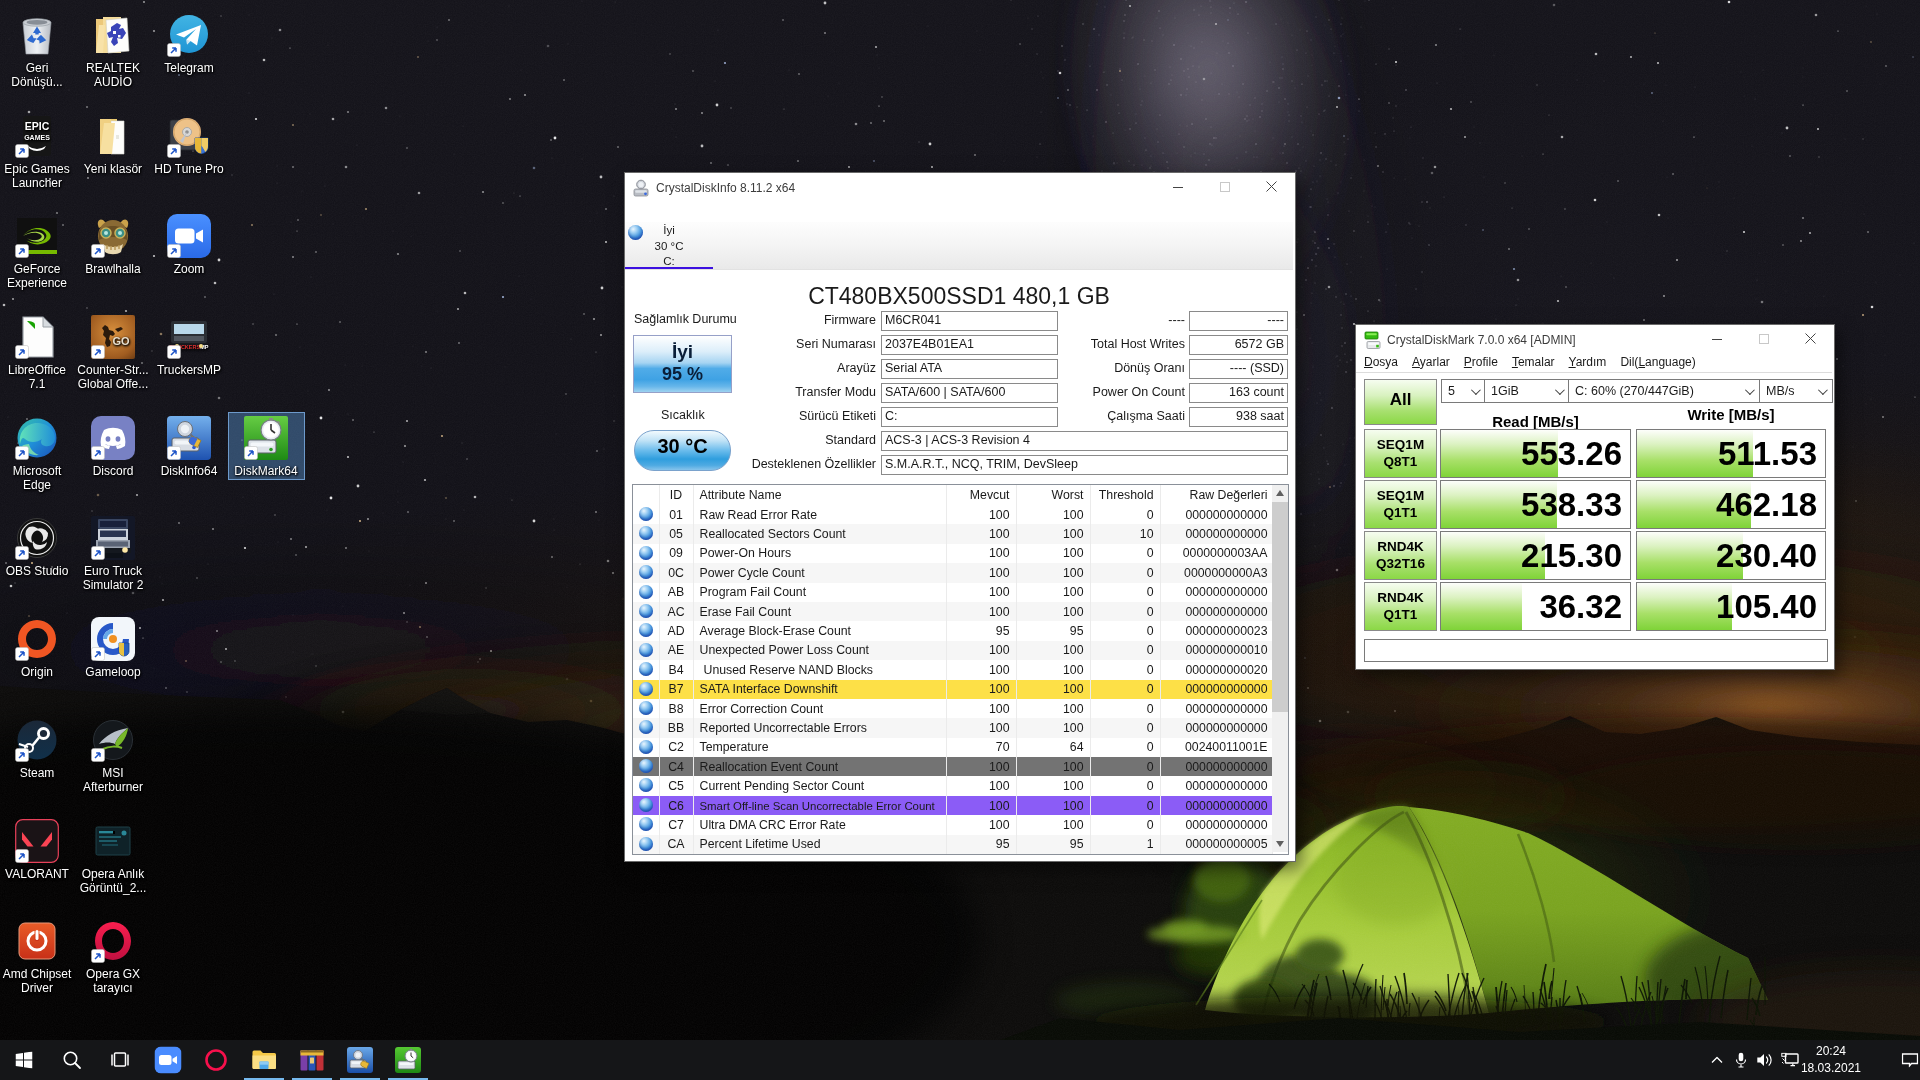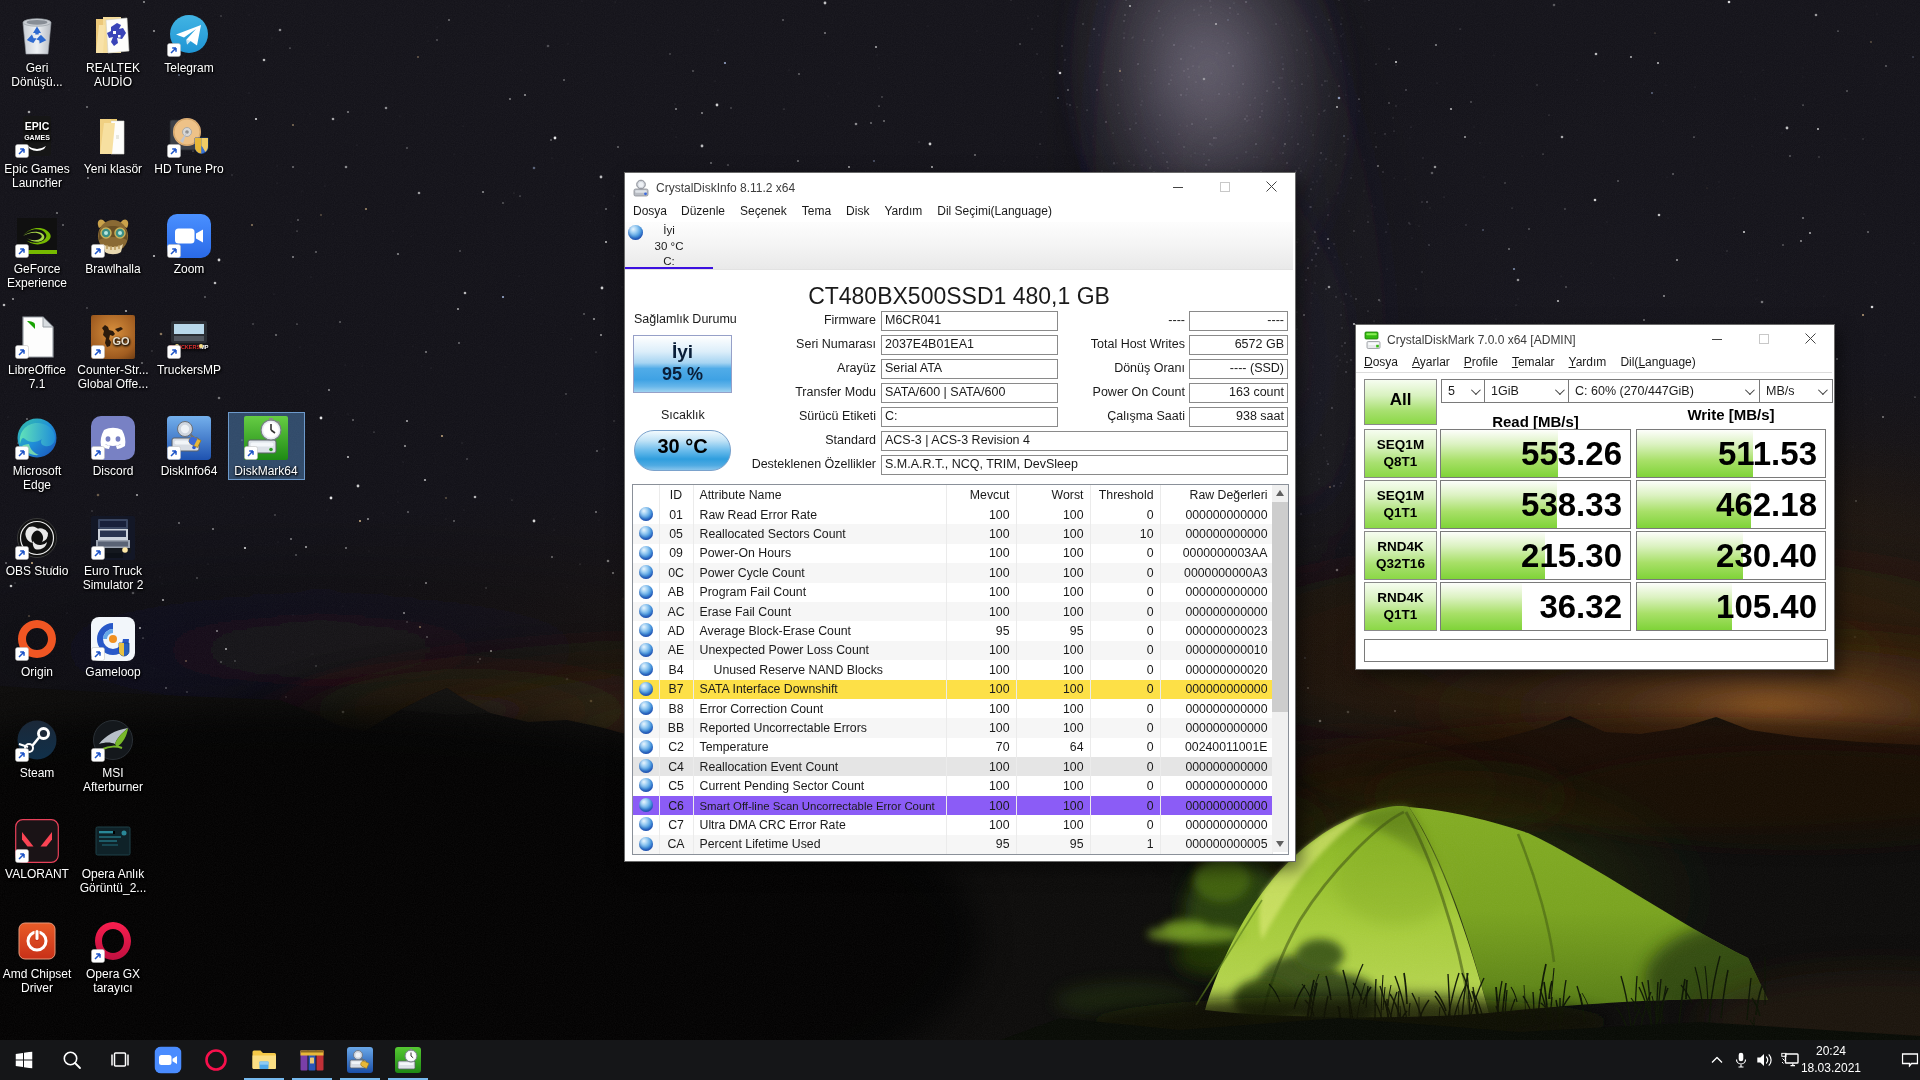--- a/index.html
+++ b/index.html
@@ -2847,21 +2847,20 @@
   <div class="wbtn" style="right:94px;"><svg width="10" height="10" viewBox="0 0 10 10">
           <path d="M0,5.5 H10" stroke="#444" stroke-width="1"></path>
         </svg></div>
   <div class="wbtn" style="right:47px;"><svg width="10" height="10" viewBox="0 0 10 10">
           <rect x="0.5" y="0.5" width="9" height="9" fill="none" stroke="#c8c8c8" stroke-width="1"></rect>
         </svg></div>
   <div class="wbtn" style="right:0;"><svg width="11" height="11" viewBox="0 0 11 11">
           <path d="M0.5,0.5 L10.5,10.5 M10.5,0.5 L0.5,10.5" stroke="#444" stroke-width="1"></path>
         </svg></div>
  </div>
- <div class="menu" style="top:31px;height:18px;"><span style="margin-left:8px;">Dosya</span><span style="margin-left:14px;">Düzenle</span><span style="margin-left:15px;">Seçenek</span><span style="margin-left:15px;">Tema</span><span style="margin-left:15px;">Disk</span><span style="margin-left:15px;">Yardım</span><span style="margin-left:15px;">Dil Seçimi(Language)</span></div>
  <div style="position:absolute;left:0;top:49px;width:668px;height:47px;background:linear-gradient(#fdfdfd,#f3f3f3 55%,#e9e9e9);border-bottom:1px solid #e2e2e2;">
   <div class="ball" style="left:3px;top:3px;"></div>
   <div style="position:absolute;left:0;top:1px;width:88px;text-align:center;font-size:11.5px;color:#1a1a1a;line-height:15.5px;">İyi<br>30 °C<br>C:</div>
   <div style="position:absolute;left:0;top:45px;width:88px;height:2px;background:#3c10e0;"></div>
  </div>
  <div style="position:absolute;left:0;top:110px;width:668px;text-align:center;font-size:23px;color:#1a1a1a;">CT480BX500SSD1 480,1 GB</div>
  <div class="fl" style="left:9px;top:139px;">Sağlamlık Durumu</div>
  <div style="position:absolute;left:8px;top:162px;width:97px;height:56px;border:1px solid #96a0c8;background:linear-gradient(#ffffff,#dceefa 28%,#a6d4f2 48%,#51ace8 58%,#3fa2e4 78%,#66b6ea 90%,#9ed2f0 100%);text-align:center;color:#0a1e38;">
   <div style="font-size:19px;font-weight:bold;margin-top:5px;">İyi</div>
   <div style="font-size:18px;font-weight:bold;margin-top:1px;">95 %</div>
@@ -3003,21 +3002,21 @@
             <td style="text-align:right;padding-right:6px;">100</td>
             <td style="text-align:right;padding-right:6px;">100</td>
             <td style="text-align:right;padding-right:6px;">0</td>
             <td style="text-align:right;padding-right:4px;">000000000010</td>
           </tr>
 <tr style="background:#ffffff;">
             <td style="position:relative;">
               <div class="ball" style="left:6px;top:2px;width:14px;height:14px;"></div>
             </td>
             <td style="text-align:center;">B4</td>
-            <td style="padding-left:20px;white-space:nowrap;overflow:hidden;">Unused Reserve NAND Blocks</td>
+            <td style="padding-left:10px;white-space:nowrap;overflow:hidden;">Unused Reserve NAND Blocks</td>
             <td style="text-align:right;padding-right:6px;">100</td>
             <td style="text-align:right;padding-right:6px;">100</td>
             <td style="text-align:right;padding-right:6px;">0</td>
             <td style="text-align:right;padding-right:4px;">000000000020</td>
           </tr>
 <tr style="background:#fde047;">
             <td style="position:relative;">
               <div class="ball" style="left:6px;top:2px;width:14px;height:14px;"></div>
             </td>
             <td style="text-align:center;">B7</td>
@@ -3053,21 +3052,21 @@
             <td style="position:relative;">
               <div class="ball" style="left:6px;top:2px;width:14px;height:14px;"></div>
             </td>
             <td style="text-align:center;">C2</td>
             <td style="padding-left:6px;white-space:nowrap;overflow:hidden;">Temperature</td>
             <td style="text-align:right;padding-right:6px;">70</td>
             <td style="text-align:right;padding-right:6px;">64</td>
             <td style="text-align:right;padding-right:6px;">0</td>
             <td style="text-align:right;padding-right:4px;">00240011001E</td>
           </tr>
-<tr style="background:#e5e5e5;margin-top:17px;">
+<tr style="background:#737373;margin-top:17px;">
             <td style="position:relative;">
               <div class="ball" style="left:6px;top:2px;width:14px;height:14px;"></div>
             </td>
             <td style="text-align:center;">C4</td>
             <td style="padding-left:6px;white-space:nowrap;overflow:hidden;">Reallocation Event Count</td>
             <td style="text-align:right;padding-right:6px;">100</td>
             <td style="text-align:right;padding-right:6px;">100</td>
             <td style="text-align:right;padding-right:6px;">0</td>
             <td style="text-align:right;padding-right:4px;">000000000000</td>
           </tr>

